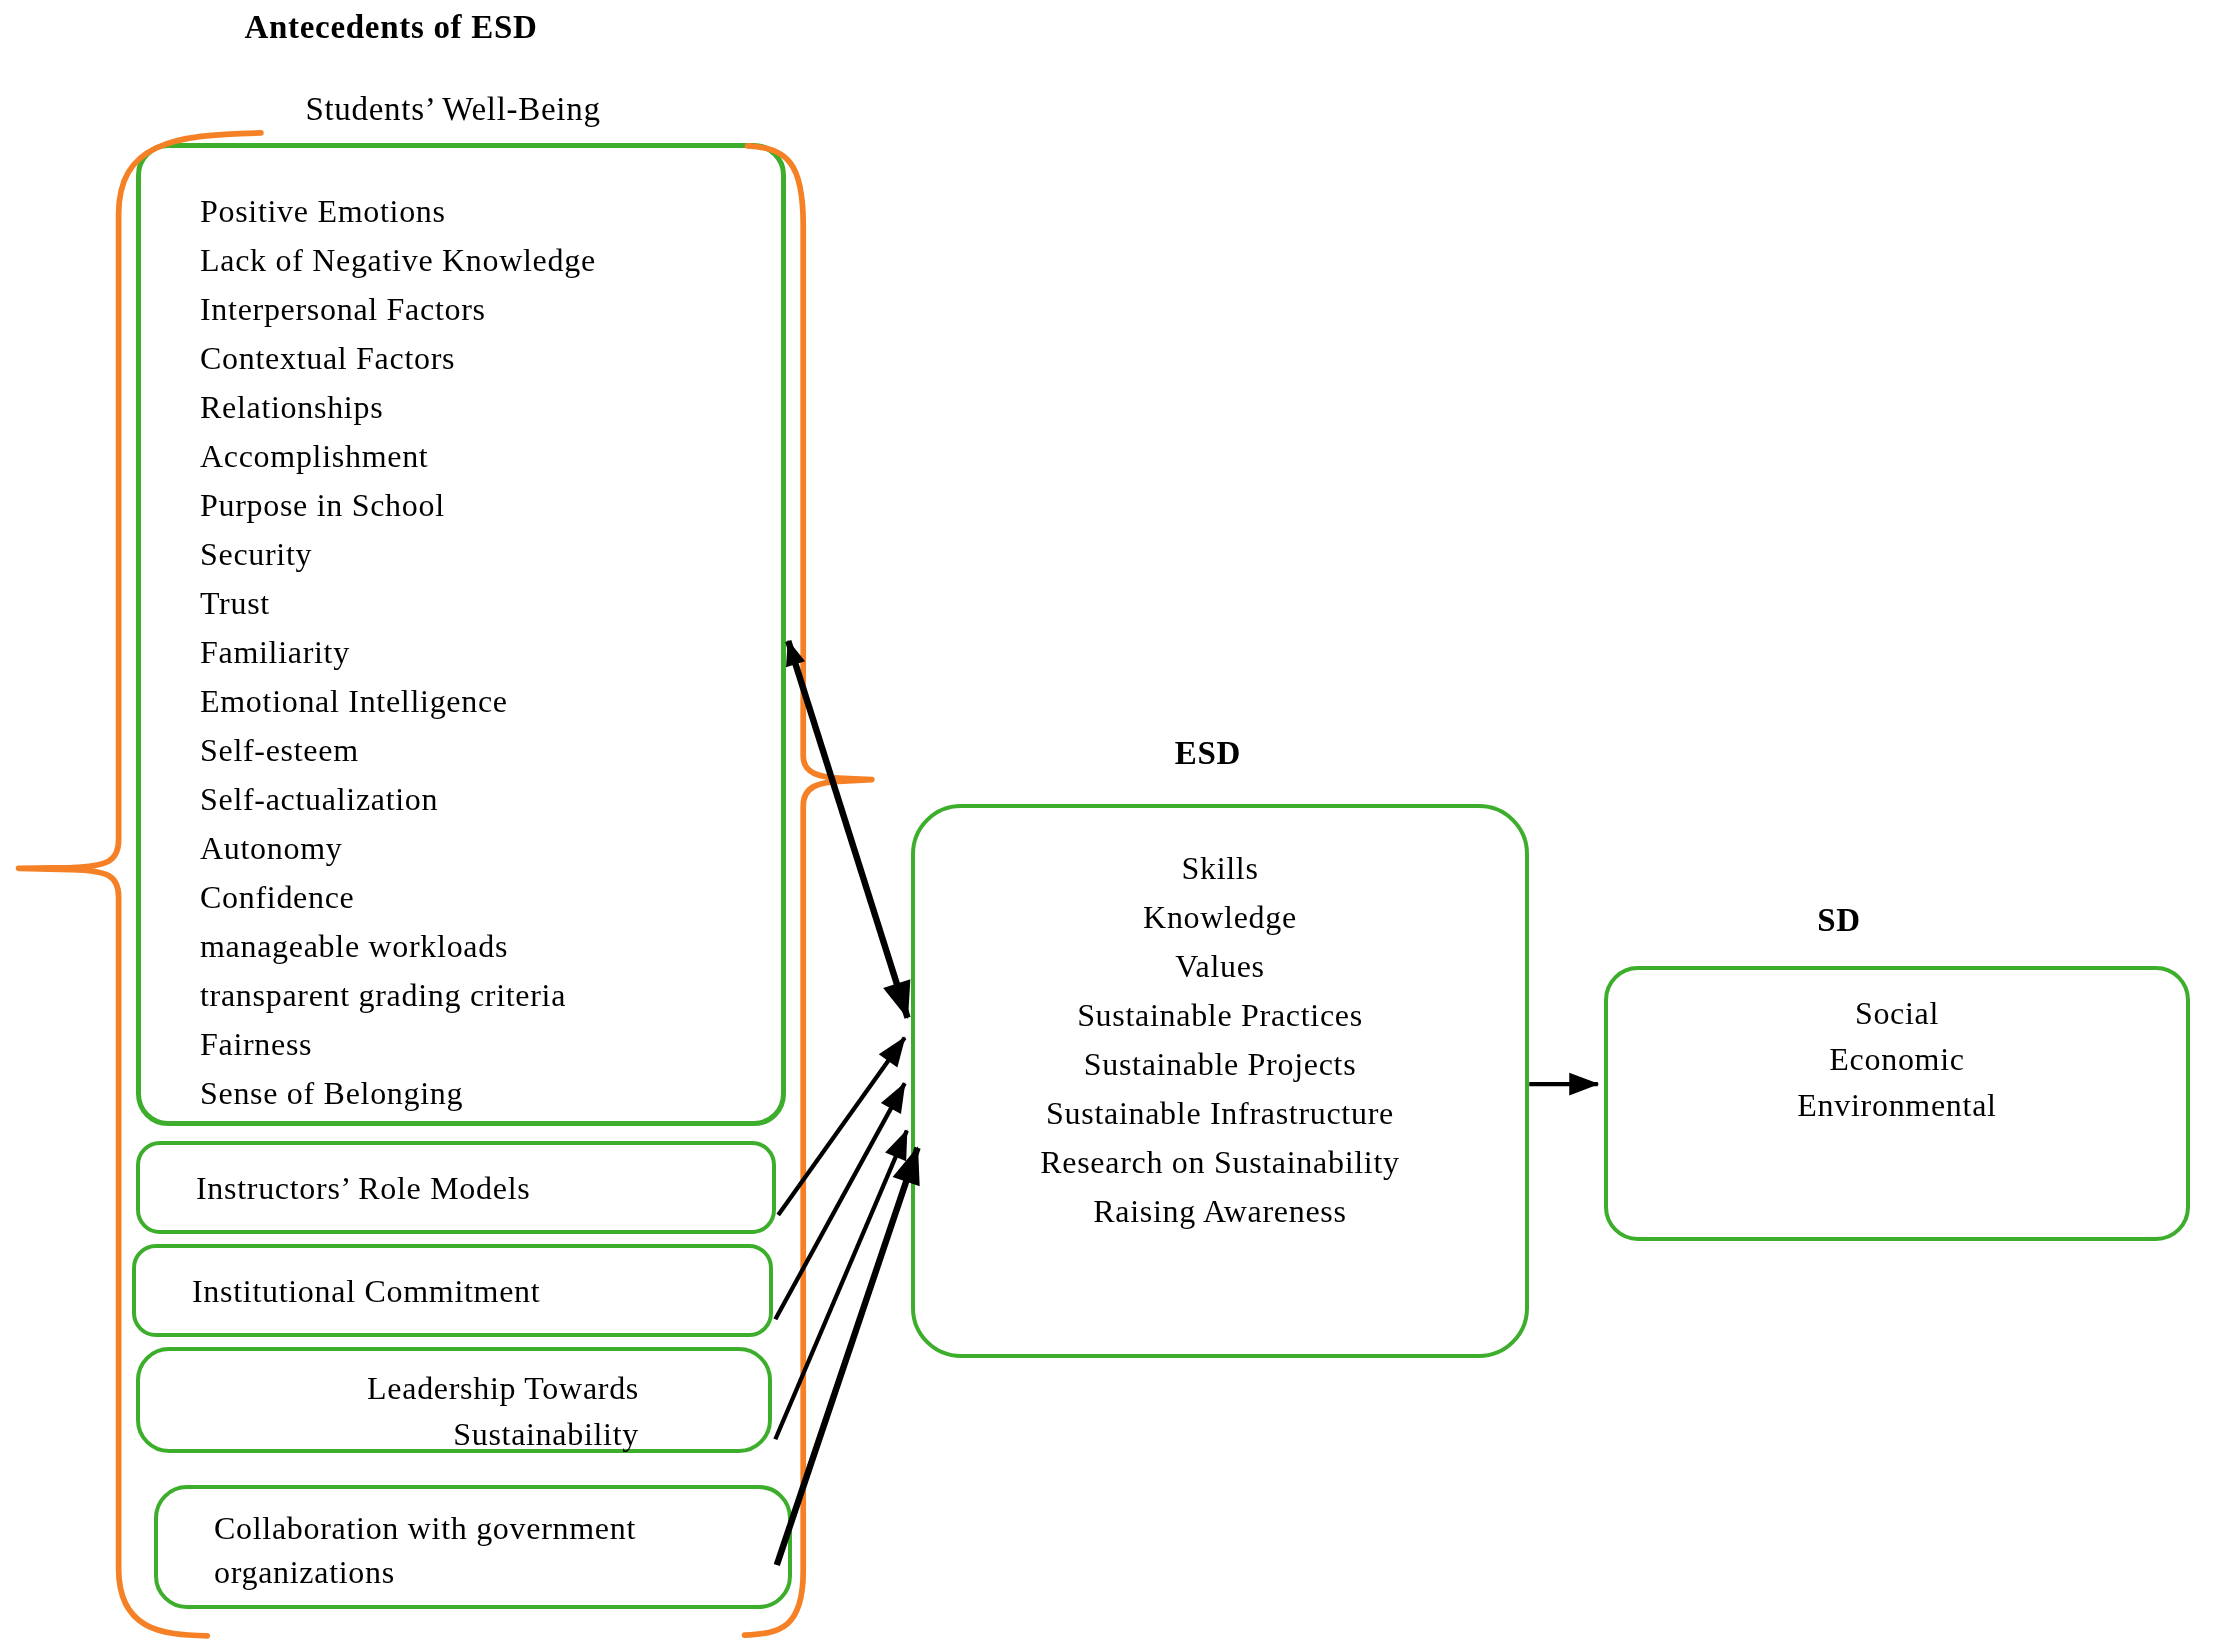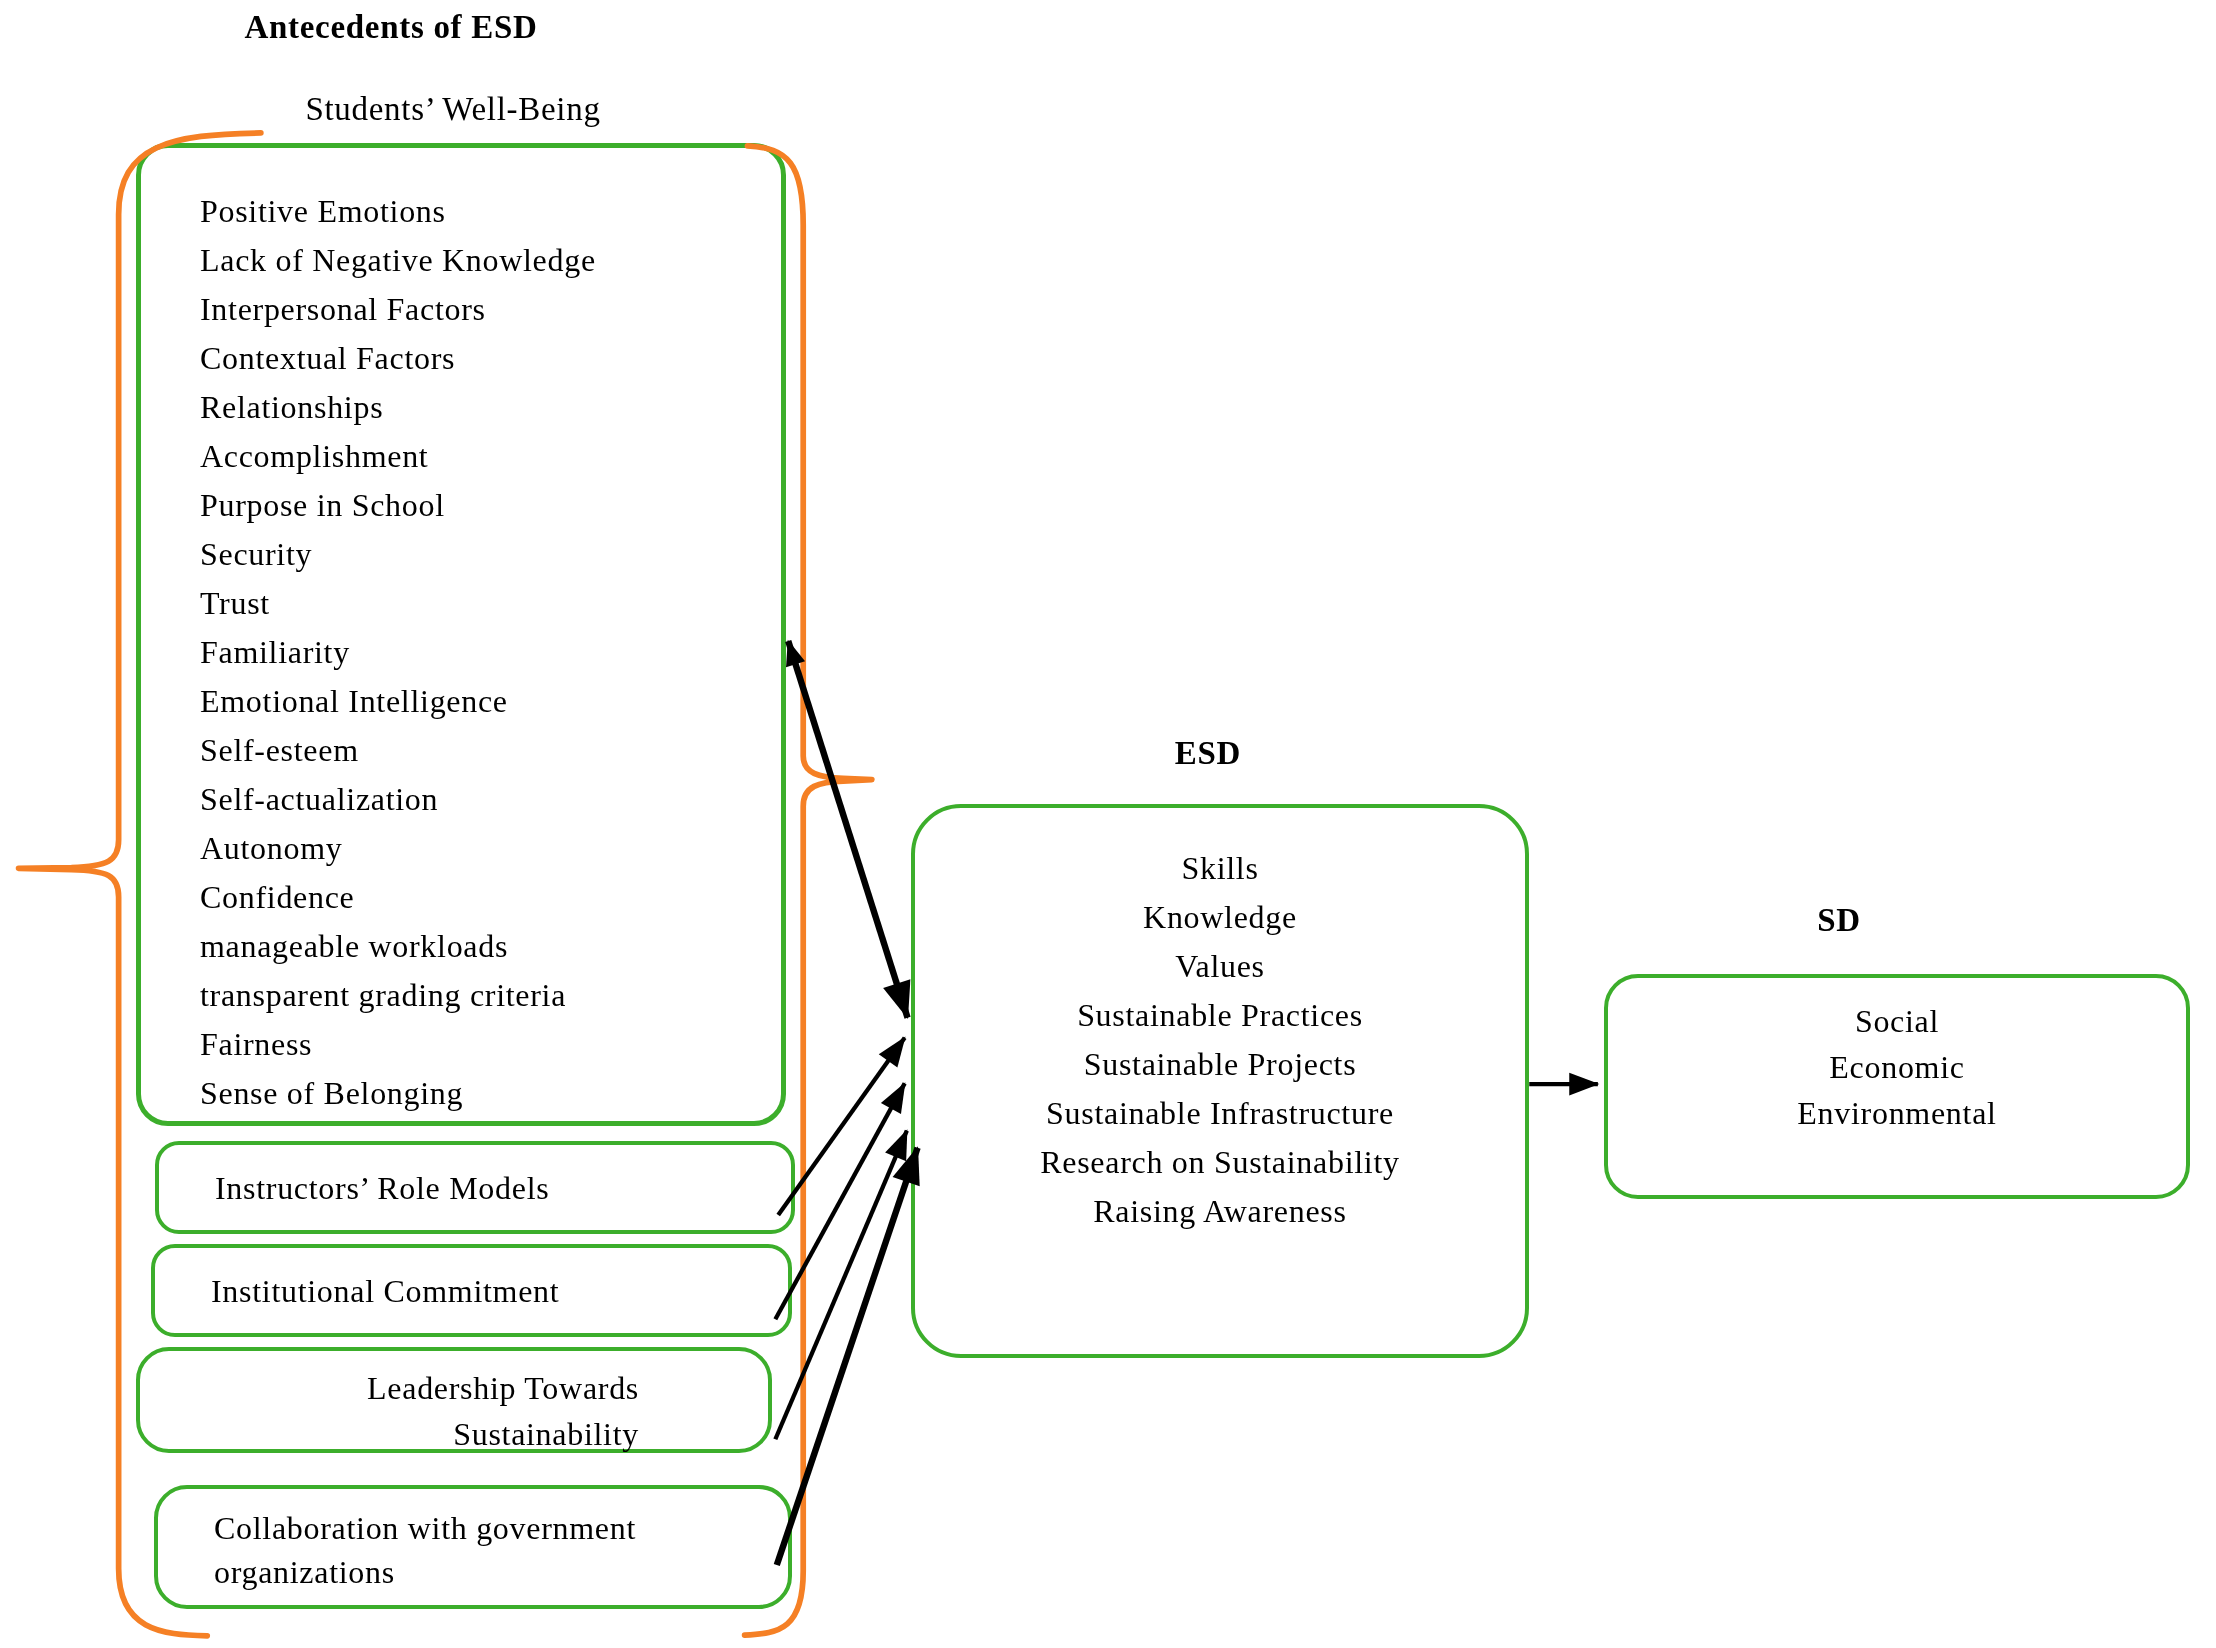--- a/index.html
+++ b/index.html
@@ -31,21 +31,21 @@
     letter-spacing:0.7px;
     white-space:nowrap;
   }
   .gbox{
     position:absolute;
     border:5px solid var(--green);
     border-radius:32px;
     background:transparent;
     box-sizing:border-box;
   }
-  .gbox.small{border-width:4.3px;border-radius:24px;margin-left:19px;}
+  .gbox.small{border-width:4.3px;border-radius:24px;}
   .gbox.small2{border-width:4.3px;border-radius:33px;}
   .gbox.esd{border-width:4.3px;border-radius:50px;}
   .gbox.sd{border-width:4.3px;border-radius:34px;}
   .list-left{
     padding:39px 14.3px 0 59px;
     font-size:32px;
     letter-spacing:0.7px;
     line-height:49px;
     white-space:nowrap;
   }
@@ -140,21 +140,21 @@
         <div class="esd-item">Knowledge</div>
         <div class="esd-item">Values</div>
         <div class="esd-item">Sustainable Practices</div>
         <div class="esd-item">Sustainable Projects</div>
         <div class="esd-item">Sustainable Infrastructure</div>
         <div class="esd-item">Research on Sustainability</div>
         <div class="esd-item">Raising Awareness</div>
       </div>
   </div>
 
-  <div class="gbox sd" style="left:1604px;top:966px;width:586px;height:225px;margin-top:8px;">
+  <div class="gbox sd" style="left:1604px;top:966px;width:586px;height:275px;">
     <div class="list-center sd-list">
         <div class="sd-item">Social</div>
         <div class="sd-item">Economic</div>
         <div class="sd-item">Environmental</div>
       </div>
   </div>
 
   <svg class="overlay" viewBox="0 0 3101 2306" xmlns="http://www.w3.org/2000/svg">
     <defs>
       <marker id="headBig" markerUnits="userSpaceOnUse" markerWidth="58" markerHeight="54" refX="52" refY="26" orient="auto">

